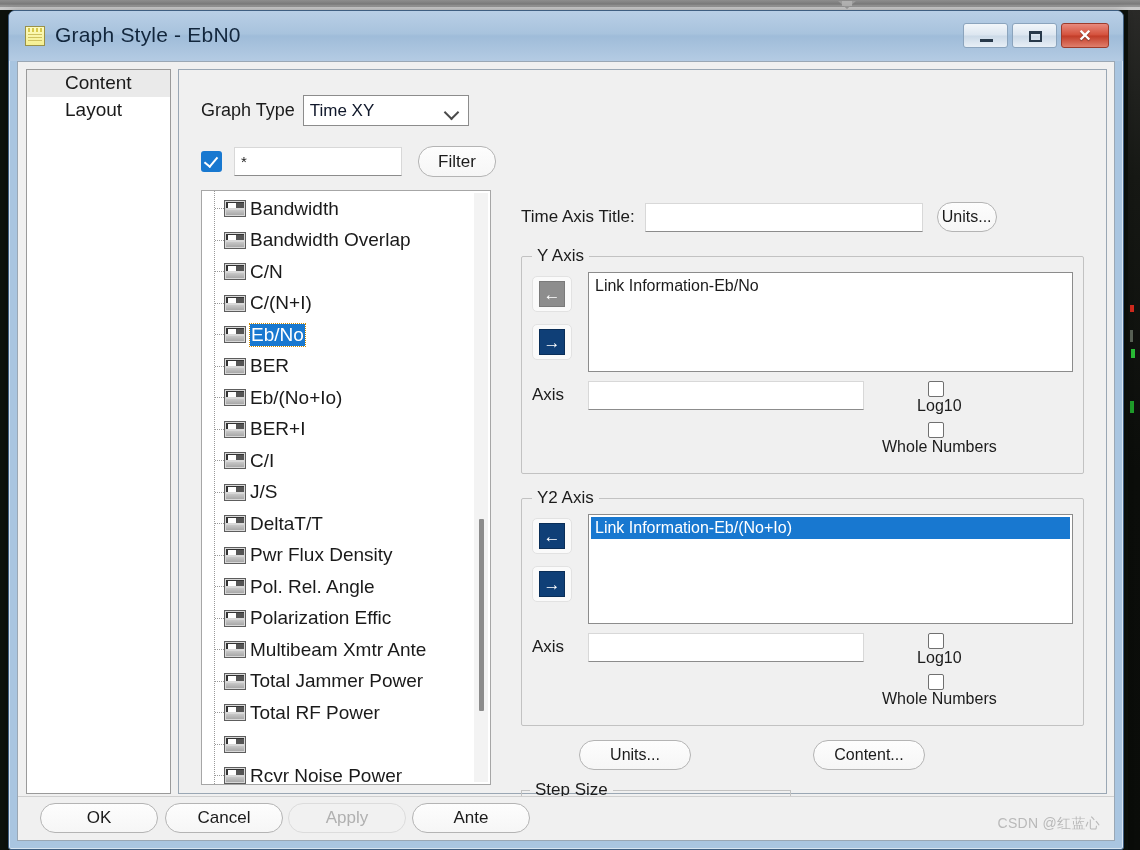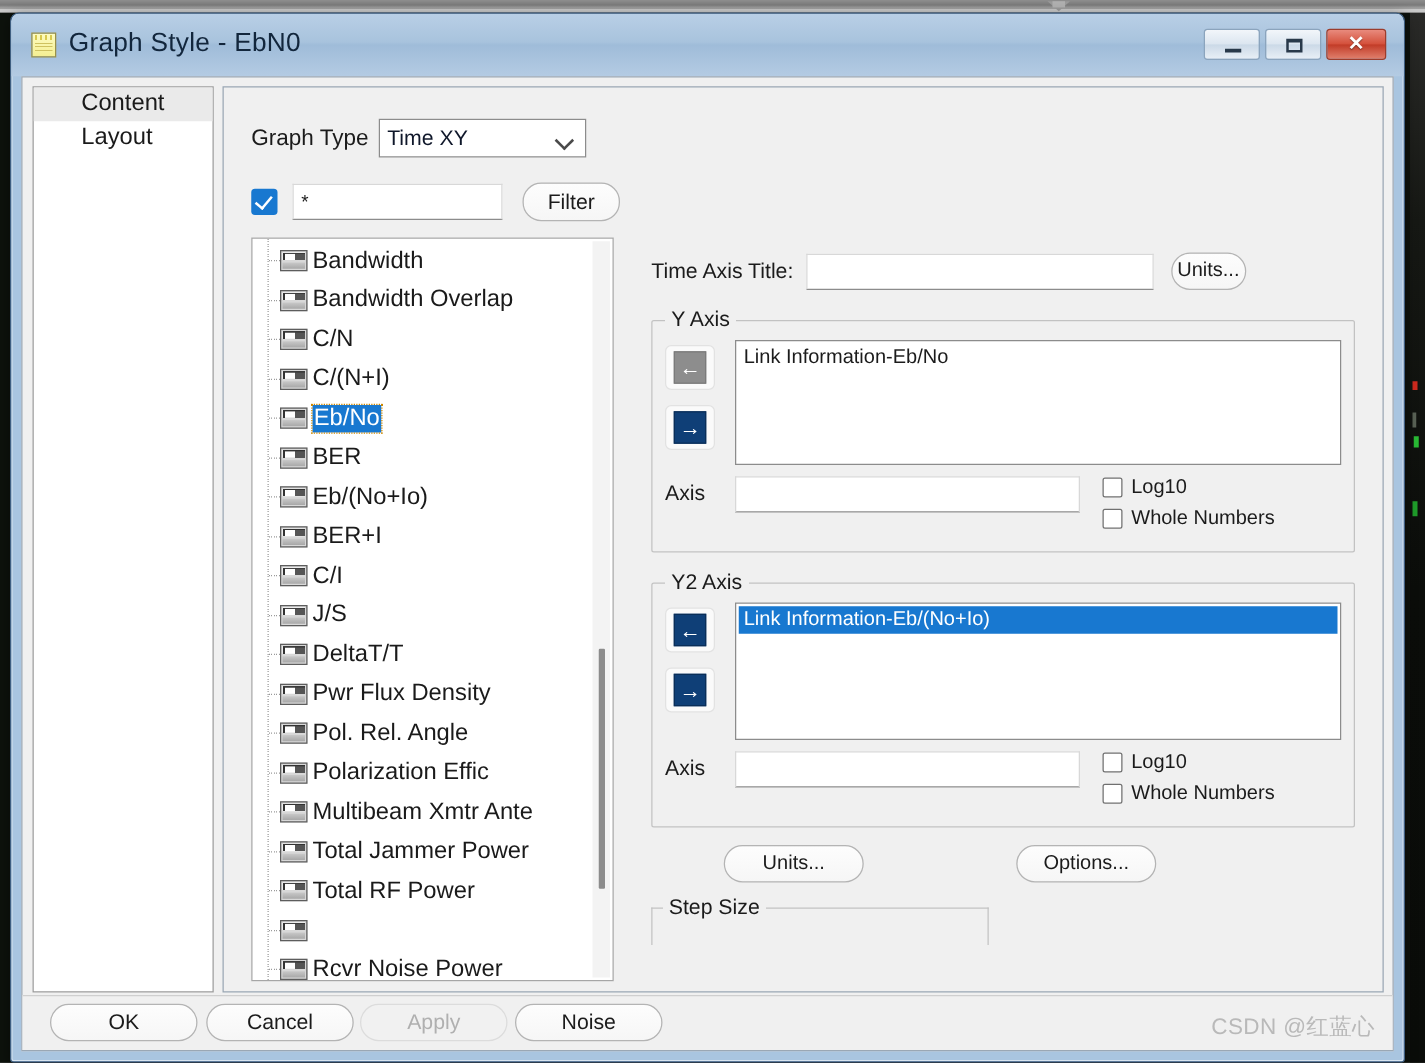--- a/index.html
+++ b/index.html
@@ -235,21 +235,21 @@
   .list-item { font-size: 16px; color: #1b1b1b; padding: 2px 4px; white-space: nowrap; }
   .list-item.sel { background: #1878d0; color: #fff; }
 
   .axis-row { display: flex; align-items: flex-start; margin-top: 9px; }
   .axis-label { font-size: 17px; color: #1b1b1b; width: 56px; padding-top: 4px; }
   .axis-input {
     width: 276px; height: 29px; background: #fff;
     border: 1px solid #d8d8d8; border-bottom: 1px solid #8c8c8c;
   }
   .chk-col { margin-left: 18px; }
-  .chk-row { display: flex; align-items: center; margin-bottom: 7px; }
+  .chk-row { display: flex; align-items: center; margin-bottom: 7px; flex-direction: column; }
   .chk-box {
     width: 16px; height: 16px; border: 1px solid #707070; border-radius: 2px;
     background: #fff; margin-right: 7px; flex: 0 0 auto;
   }
   .chk-label { font-size: 16px; color: #1b1b1b; }
 
   .mid-btns { display: flex; padding: 14px 0 0 0; margin-left: 70px; }
   .mid-btns .btn { width: 112px; height: 30px; line-height: 28px; font-size: 16px; }
   .mid-btns .gap { width: 122px; }
 
@@ -265,21 +265,21 @@
     border-top: 1px solid #cfcfcf; background: #f0f0f0;
   }
   .footer .btn { position: absolute; top: 6px; height: 30px; line-height: 28px; width: 118px; }
   .f-ok { left: 22px; }
   .f-cancel { left: 147px; }
   .f-apply { left: 270px; }
   .f-help { left: 394px; }
 
   .watermark {
     position: absolute; right: 14px; bottom: 7px;
-    font-size: 18px; color: #b9b9b9; letter-spacing: .3px; white-space: nowrap;
+    font-size: 14px; color: #b9b9b9; letter-spacing: .3px; white-space: nowrap;
   }
 </style>
 </head>
 <body>
 
 <div id="backdrop">
   <div class="dark-pane"></div>
   <div class="mark red"></div>
   <div class="mark gray"></div>
   <div class="mark grn"></div>
@@ -502,32 +502,32 @@
                 <div class="chk-box"></div>
                 <div class="chk-label">Whole Numbers</div>
               </div>
             </div>
           </div>
         </fieldset>
 
         <div class="mid-btns">
           <div class="btn">Units...</div>
           <div class="gap"></div>
-          <div class="btn">Options...</div>
+          <div class="btn">Content...</div>
         </div>
 
         <fieldset class="stepsize">
           <legend>Step Size</legend>
         </fieldset>
 
       </div>
     </div>
 
     <div class="footer">
       <div class="btn f-ok">OK</div>
       <div class="btn f-cancel">Cancel</div>
       <div class="btn f-apply disabled">Apply</div>
-      <div class="btn f-help">Noise</div>
+      <div class="btn f-help">Ante</div>
       <div class="watermark">CSDN @红蓝心</div>
     </div>
 
   </div>
 </div>
 
 </body></html>

